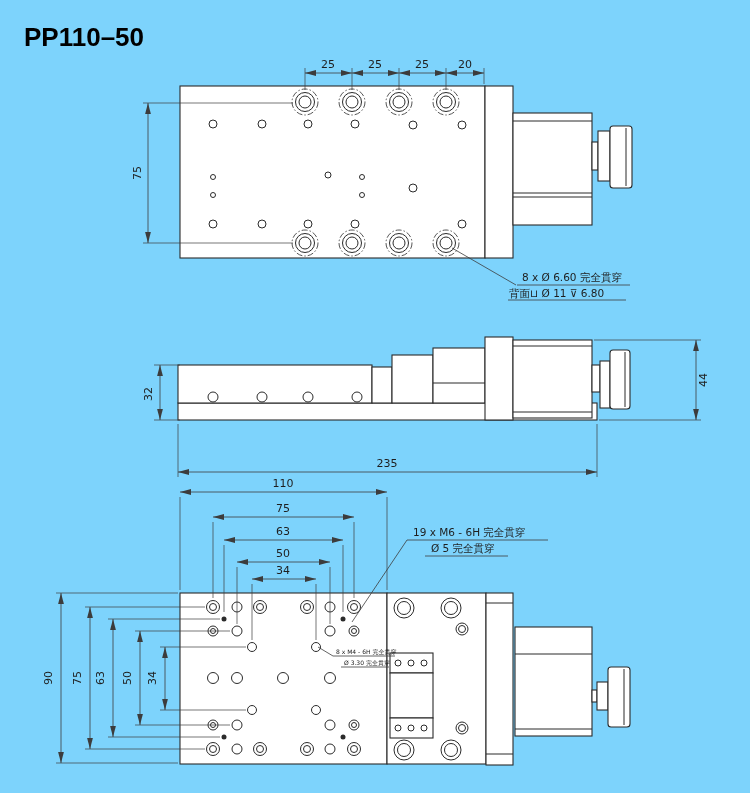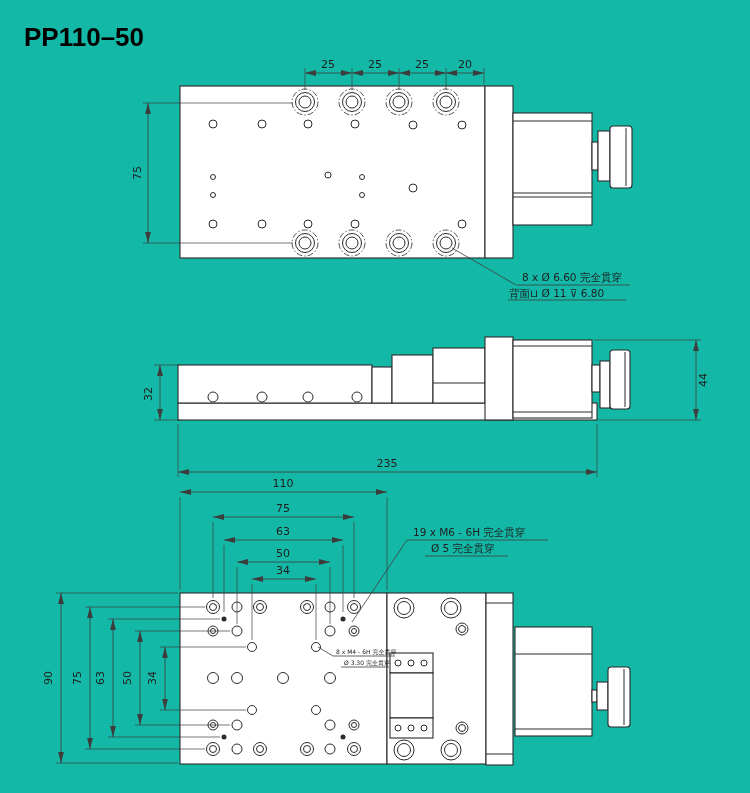--- a/index.html
+++ b/index.html
@@ -1,16 +1,16 @@
 <!DOCTYPE html>
 <html><head>
 <meta charset="utf-8">
 <style>
   html,body{margin:0;padding:0;background:#fff;}
-  .canvas{position:relative;width:750px;height:793px;background:#14b8a6;overflow:hidden;
+  .canvas{position:relative;width:750px;height:793px;background:#7dd3fc;overflow:hidden;
           font-family:"DejaVu Sans",sans-serif;}
   svg{display:block}
   .ol{fill:#ffffff;stroke:#2b2b2b;stroke-width:1.1;}
   .ln{fill:none;stroke:#2b2b2b;stroke-width:1;}
   .hole{fill:#ffffff;stroke:#2b2b2b;stroke-width:1;}
   .holef{fill:#2b2b2b;stroke:none;}
   .cbdash{fill:none;stroke:#2b2b2b;stroke-width:0.8;stroke-dasharray:6 2 1.5 2;}
   .dim{stroke:#3c3c3c;stroke-width:0.8;fill:none;}
   .ext{stroke:#3c3c3c;stroke-width:0.7;fill:none;}
   .dtx{font-family:"DejaVu Sans",sans-serif;font-size:11px;fill:#1e1e1e;}

